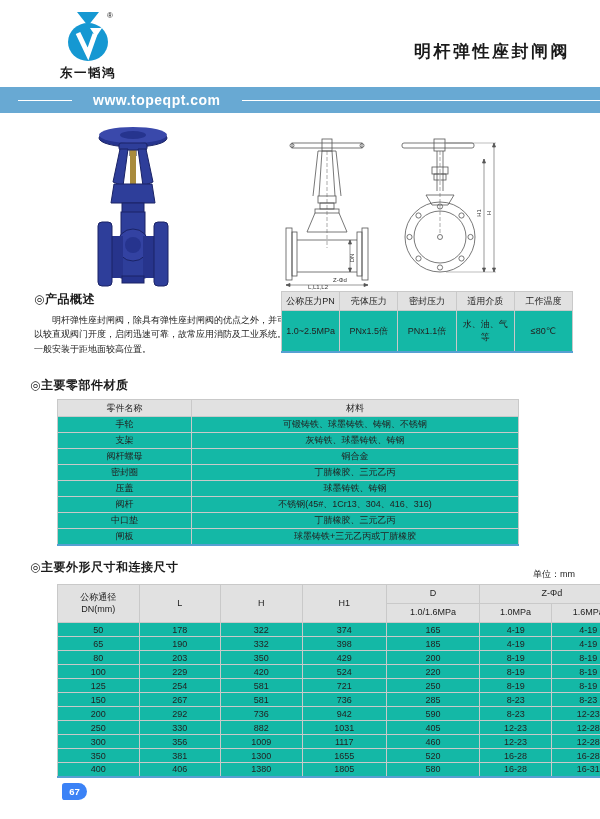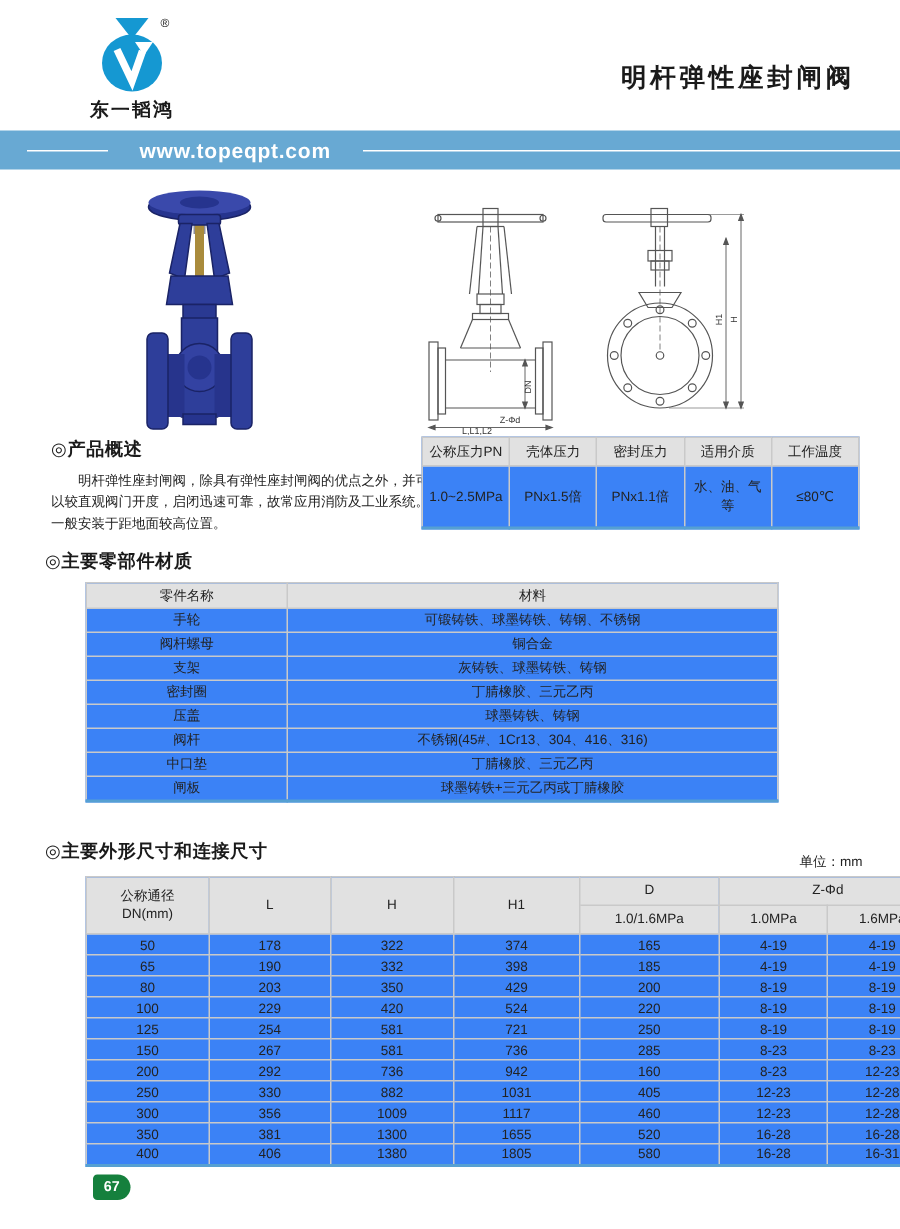--- a/index.html
+++ b/index.html
@@ -26,47 +26,47 @@
   
   .valve-photo  { position:absolute; left:86px;  top:124px; }
   .valve-draw1  { position:absolute; left:278px; top:136px; }
   .valve-draw2  { position:absolute; left:396px; top:133px; }
 
   
   .sec-title { font-size:12px; font-weight:bold; margin:0 0 5px 0; letter-spacing:.5px; }
   .overview { position:absolute; left:18px; top:291px; width:252px;margin-left:16px; }
   .overview p { margin:2px 0 0 0; font-size:9px; line-height:1.6; text-indent:2em; color:#222; }
 
-  table { border-collapse:collapse; table-layout:fixed; background:#3b82f6; }
+  table { border-collapse:collapse; table-layout:fixed; background:#14b8a6; }
   th,td { border:1px solid #c9c9c9; text-align:center; vertical-align:middle;
           font-size:9px; font-weight:normal; color:#222; padding:0 2px; }
   thead th { background:#e1e1e1; }
   .blue-bottom { border-bottom:2px solid #56a0d2; }
 
   .performance { position:absolute; left:272px; top:291px; width:302px; }
   .performance table { width:292px; margin-left:9px; }
   .performance thead th { height:18px; }
   .performance tbody td { height:40px; }
 
-  .materials { position:absolute; left:30px; top:366px; width:545px; }
+  .materials { position:absolute; left:30px; top:377px; width:545px; }
   .materials table { width:462px; margin-left:27px; }
   .materials thead th { height:16px; }
   .materials tbody tr { height:16px; }
   .materials td:first-child, .materials th:first-child { width:28%; }
 
   .dims { position:absolute; left:30px; top:559px; width:545px; }
   .dims-titlebar { display:flex; justify-content:space-between; align-items:flex-end; }
   .dims-unit { font-size:9px; color:#222; }
   .dims table { width:568px; margin-left:27px; margin-top:3px; }
   .dims thead th { height:18px; line-height:1.25; }
   .dims tbody tr { height:14px; }
 
   
   .page-badge { position:absolute; left:62px; top:783px; width:25px; height:17px;
-    background:#15803d; color:#fff; font-size:9.5px; font-weight:bold;
+    background:#3b82f6; color:#fff; font-size:9.5px; font-weight:bold;
     display:flex; align-items:center; justify-content:center;
     border-radius:3px 9px 9px 3px; }
 
   .draw-label { font-size:6px; fill:#333; font-family:"Liberation Sans",sans-serif; }
 </style>
 </head>
 <body>
 
 <div class="page">
 
@@ -237,26 +237,26 @@
           <th>零件名称</th>
           <th>材料</th>
         </tr>
       </thead>
       <tbody id="materials-body">
           <tr>
             <td>手轮</td>
             <td>可锻铸铁、球墨铸铁、铸钢、不锈钢</td>
           </tr>
           <tr>
+            <td>支架</td>
+            <td>灰铸铁、球墨铸铁、铸钢</td>
+          </tr>
+          <tr>
             <td>阀杆螺母</td>
             <td>铜合金</td>
-          </tr>
-          <tr>
-            <td>支架</td>
-            <td>灰铸铁、球墨铸铁、铸钢</td>
           </tr>
           <tr>
             <td>密封圈</td>
             <td>丁腈橡胶、三元乙丙</td>
           </tr>
           <tr>
             <td>压盖</td>
             <td>球墨铸铁、铸钢</td>
           </tr>
           <tr>
@@ -352,21 +352,21 @@
             <td>736</td>
             <td>285</td>
             <td>8-23</td>
             <td>8-23</td>
           </tr>
           <tr>
             <td>200</td>
             <td>292</td>
             <td>736</td>
             <td>942</td>
-            <td>160</td>
+            <td>590</td>
             <td>8-23</td>
             <td>12-23</td>
           </tr>
           <tr>
             <td>250</td>
             <td>330</td>
             <td>882</td>
             <td>1031</td>
             <td>405</td>
             <td>12-23</td>

